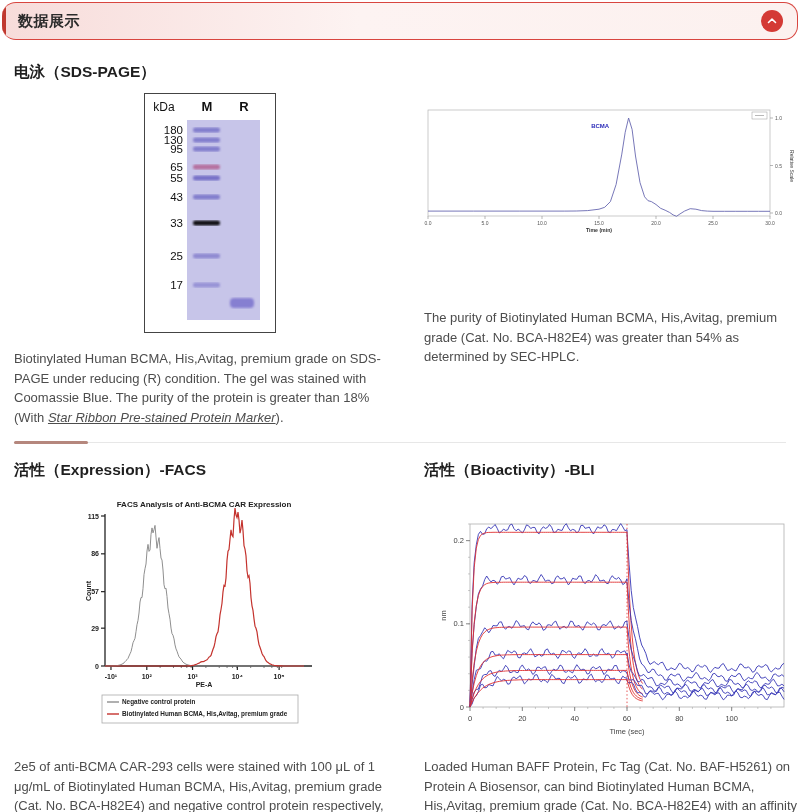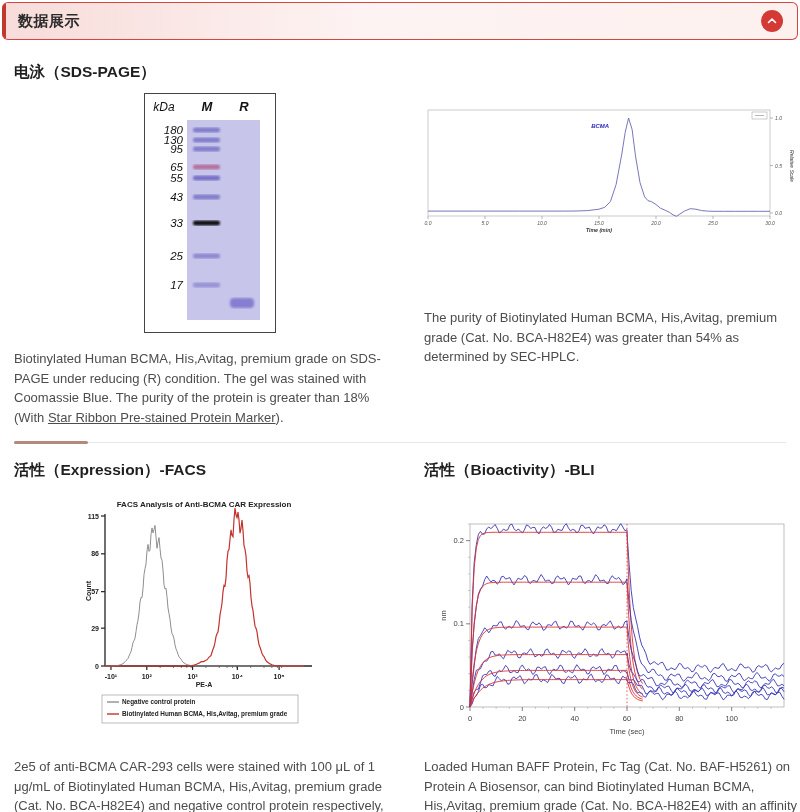--- a/index.html
+++ b/index.html
@@ -1,36 +1,36 @@
 <!DOCTYPE html>
 <html><head>
 <meta charset="utf-8">
 <style>
   html,body{margin:0;padding:0;background:#fff;}
   body{width:800px;height:812px;font-family:"Liberation Sans","DejaVu Sans",sans-serif;overflow:hidden;}
   .page{width:800px;height:812px;background:#fff;}
   
-  .hdr{position:relative;margin:2px 2px 0 2px;height:36px;border:1px solid #d8453f;border-left:none;border-radius:6px;
+  .hdr{position:relative;margin:2px 2px 0 2px;height:36px;border:1px solid #d8453f;border-left:none;border-radius:14px;
        background:linear-gradient(to right,#f7dcda,#fdf3f2 45%,#fcf1ef);display:flex;align-items:center;overflow:hidden;}
   .hdr-accent{position:absolute;left:0;top:0;bottom:0;width:4px;background:#c0392f;}
   .hdr-title{margin-left:16px;font-size:15px;font-weight:bold;color:#2b2b2b;letter-spacing:.5px;}
   .collapse{position:absolute;right:14px;top:7px;width:22px;height:22px;border-radius:50%;border:none;background:#d43a35;
             display:flex;align-items:center;justify-content:center;cursor:pointer;padding:0;}
   .content{padding:8px 14px 0 14px;}
   .grid{display:grid;grid-template-columns:392px 1fr;column-gap:18px;}
   h2.sec-title{font-size:15.5px;font-weight:bold;color:#1f1f1f;margin:14px 0 6px 0;}
-  .figbox{height:252px;display:flex;justify-content:center;align-items:flex-start;font-style:italic;}
+  .figbox{height:252px;display:flex;justify-content:center;align-items:flex-start;}
   .figbox.left-gel svg{margin-top:4px;}
   .figbox.sec svg{margin-top:60px;}
   .figbox2{height:262px;display:flex;justify-content:center;align-items:flex-start;}
   .figbox2.bli{justify-content:flex-start;}
   .figbox2.bli svg{margin-top:30px;margin-left:8px;}
   .figbox2.facs svg{margin-top:8px;}
   .cap{font-size:13px;color:#4d4d4d;line-height:1.5;margin:8px 0 0 0;max-width:385px;}
-  .cap-link{text-decoration:underline;cursor:pointer;}
+  .cap-link{text-decoration:underline;cursor:pointer;font-style:italic;}
   .divider{position:relative;height:3px;margin:14px 0 2px 0;}
   .divider:before{content:"";position:absolute;left:0;right:0;top:1px;height:1px;background:#e7e7e7;}
   .divider-accent{position:absolute;left:0;top:0;width:74px;height:3px;background:#b5877d;border-radius:2px;}
   svg text{font-family:"Liberation Sans","DejaVu Sans",sans-serif;}
 </style>
 </head>
 <body>
 
 <div class="page">
 

